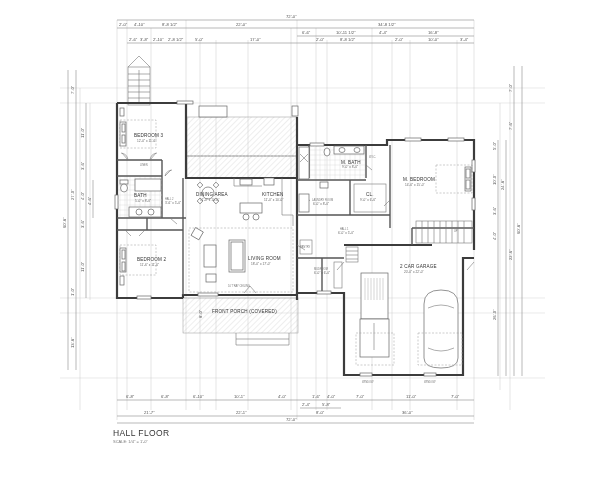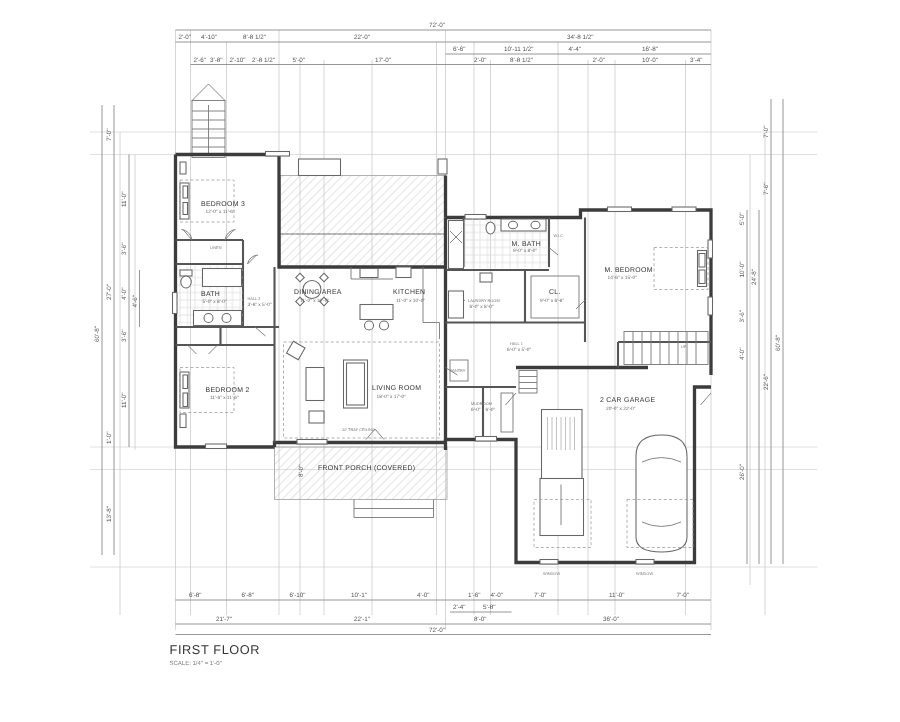--- a/index.html
+++ b/index.html
@@ -385,14 +385,14 @@
 
     <path class="furn" d="M424,304 Q424,290 441,290 Q458,290 458,304 L458,358 Q458,368 441,368 Q424,368 424,358 Z"></path>
     <path class="thin" d="M428,308 Q441,302 454,308"></path>
     <path class="thin" d="M428,348 Q441,354 454,348"></path>
     <rect class="dash" x="418" y="333" width="44" height="32"></rect>
     <text class="small" x="362" y="383">WINDOW</text>
     <text class="small" x="424" y="383">WINDOW</text>
   </g>
 </svg>
 
-<div id="title">FIRST FLOOR</div>
+<div id="title">HALL FLOOR</div>
 <div id="scale">SCALE: 1/4" = 1'-0"</div>
 
 </body></html>

